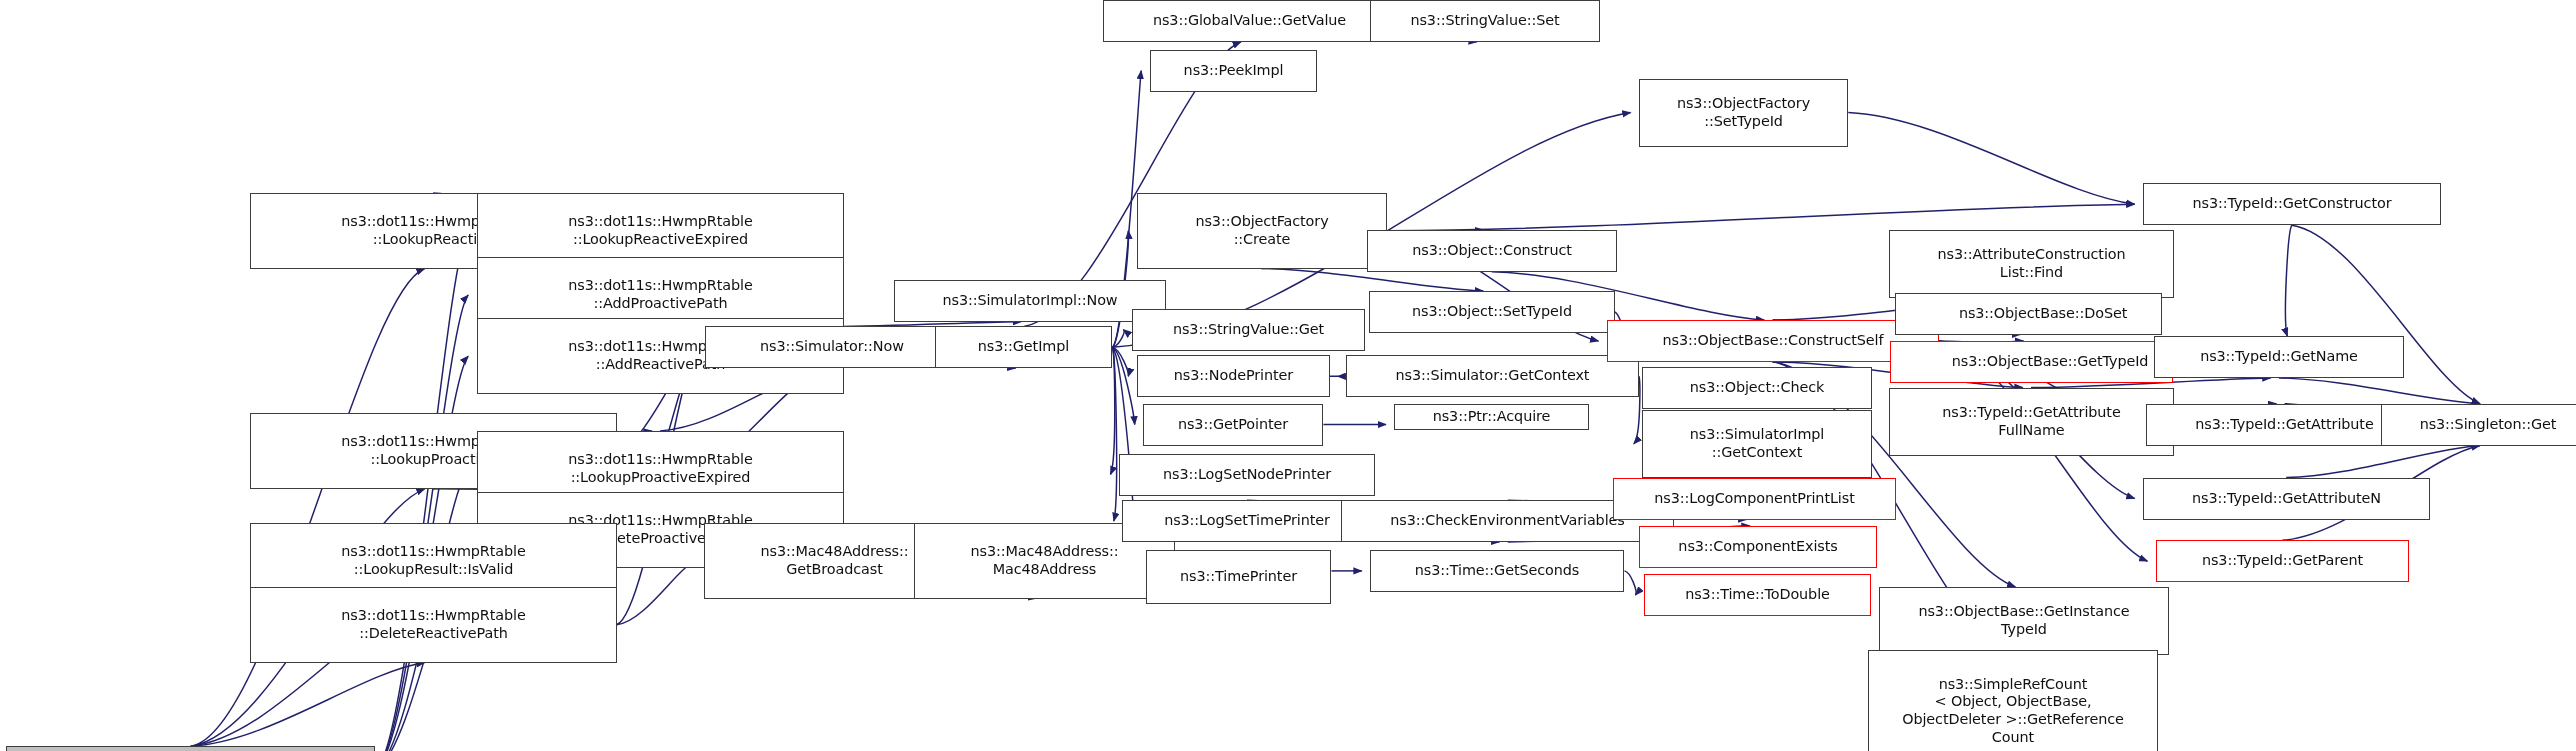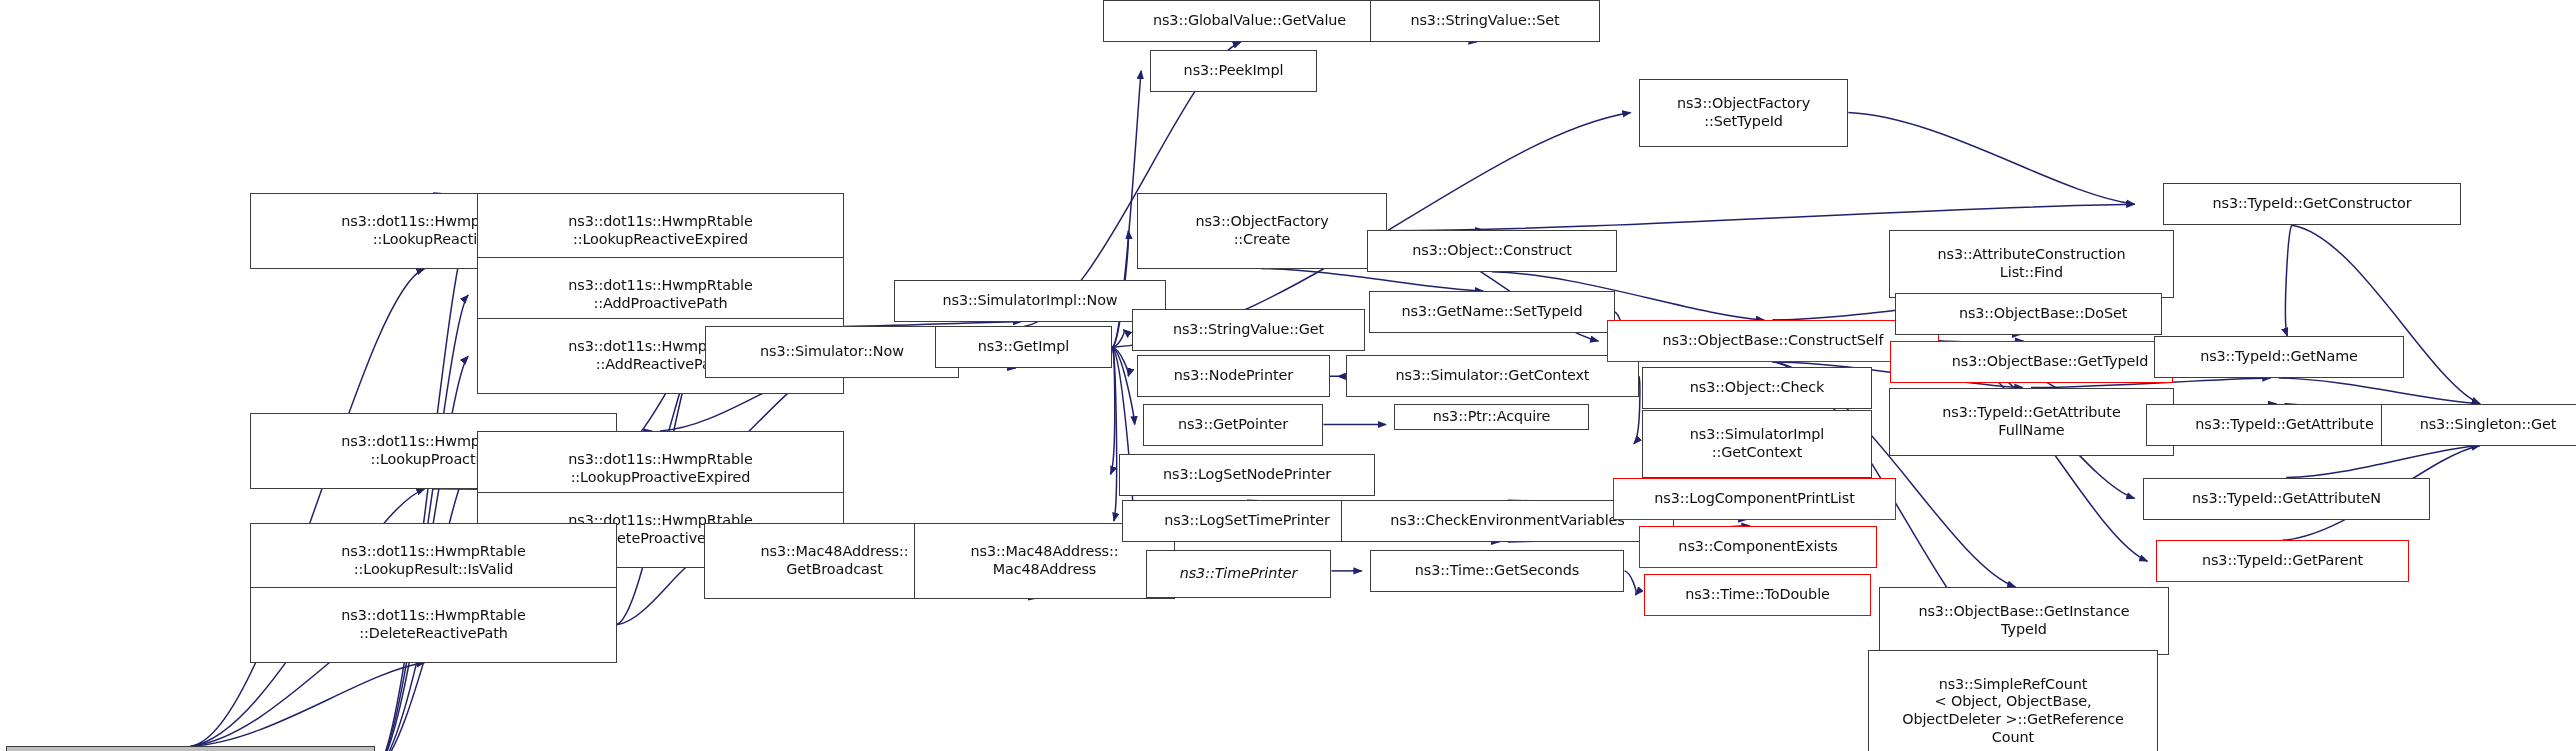--- a/index.html
+++ b/index.html
@@ -144,42 +144,42 @@
       <div class="node" style="left: 250px; top: 413px; width: 367px; height: 76px;">ns3::dot11s::HwmpRtable
 ::LookupProactive</div>
       <div class="node" style="left: 477px; top: 431px; width: 367px; height: 76px;">ns3::dot11s::HwmpRtable
 ::LookupProactiveExpired</div>
       <div class="node" style="left: 477px; top: 492px; width: 367px; height: 76px;">ns3::dot11s::HwmpRtable
 ::DeleteProactivePath</div>
       <div class="node" style="left: 250px; top: 523px; width: 367px; height: 76px;">ns3::dot11s::HwmpRtable
 ::LookupResult::IsValid</div>
       <div class="node" style="left: 250px; top: 587px; width: 367px; height: 76px;">ns3::dot11s::HwmpRtable
 ::DeleteReactivePath</div>
-      <div class="node" style="left: 705px; top: 326px; width: 254px; height: 52px;">ns3::Simulator::Now</div>
+      <div class="node" style="left: 705px; top: 326px; width: 254px; height: 42px;">ns3::Simulator::Now</div>
       <div class="node" style="left: 704px; top: 523px; width: 261px; height: 76px;">ns3::Mac48Address::
 GetBroadcast</div>
       <div class="node" style="left: 894px; top: 280px; width: 272px; height: 42px;">ns3::SimulatorImpl::Now</div>
       <div class="node" style="left: 935px; top: 326px; width: 177px; height: 42px;">ns3::GetImpl</div>
       <div class="node" style="left: 914px; top: 523px; width: 261px; height: 76px;">ns3::Mac48Address::
 Mac48Address</div>
       <div class="node" style="left: 1103px; top: 0px; width: 293px; height: 42px;">ns3::GlobalValue::GetValue</div>
       <div class="node" style="left: 1150px; top: 50px; width: 167px; height: 42px;">ns3::PeekImpl</div>
       <div class="node" style="left: 1137px; top: 193px; width: 250px; height: 76px;">ns3::ObjectFactory
 ::Create</div>
       <div class="node" style="left: 1132px; top: 309px; width: 233px; height: 42px;">ns3::StringValue::Get</div>
       <div class="node" style="left: 1137px; top: 355px; width: 193px; height: 42px;">ns3::NodePrinter</div>
       <div class="node" style="left: 1143px; top: 404px; width: 180px; height: 42px; text-align: center;">ns3::GetPointer</div>
       <div class="node" style="left: 1119px; top: 454px; width: 256px; height: 42px;">ns3::LogSetNodePrinter</div>
       <div class="node" style="left: 1122px; top: 500px; width: 250px; height: 42px;">ns3::LogSetTimePrinter</div>
-      <div class="node" style="left: 1146px; top: 550px; width: 185px; height: 48px; font-style: italic;">ns3::TimePrinter</div>
+      <div class="node" style="left: 1146px; top: 550px; width: 185px; height: 54px;">ns3::TimePrinter</div>
       <div class="node" style="left: 1370px; top: 0px; width: 230px; height: 42px;">ns3::StringValue::Set</div>
       <div class="node" style="left: 1639px; top: 79px; width: 209px; height: 68px;">ns3::ObjectFactory
 ::SetTypeId</div>
       <div class="node" style="left: 1367px; top: 230px; width: 250px; height: 42px;">ns3::Object::Construct</div>
-      <div class="node" style="left: 1369px; top: 291px; width: 246px; height: 42px;">ns3::GetName::SetTypeId</div>
+      <div class="node" style="left: 1369px; top: 291px; width: 246px; height: 42px;">ns3::Object::SetTypeId</div>
       <div class="node" style="left: 1346px; top: 355px; width: 293px; height: 42px;">ns3::Simulator::GetContext</div>
       <div class="node" style="left: 1394px; top: 404px; width: 195px; height: 26px;">ns3::Ptr::Acquire</div>
       <div class="node" style="left: 1341px; top: 500px; width: 333px; height: 42px;">ns3::CheckEnvironmentVariables</div>
       <div class="node" style="left: 1370px; top: 550px; width: 254px; height: 42px;">ns3::Time::GetSeconds</div>
       <div class="node red" style="left: 1607px; top: 320px; width: 332px; height: 42px;">ns3::ObjectBase::ConstructSelf</div>
       <div class="node" style="left: 1642px; top: 367px; width: 230px; height: 42px;">ns3::Object::Check</div>
       <div class="node" style="left: 1642px; top: 410px; width: 230px; height: 68px;">ns3::SimulatorImpl
 ::GetContext</div>
       <div class="node red" style="left: 1613px; top: 478px; width: 283px; height: 42px;">ns3::LogComponentPrintList</div>
       <div class="node red" style="left: 1639px; top: 526px; width: 238px; height: 42px;">ns3::ComponentExists</div>
@@ -189,21 +189,21 @@
       <div class="node" style="left: 1895px; top: 293px; width: 267px; height: 42px; padding-left: 32px;">ns3::ObjectBase::DoSet</div>
       <div class="node red" style="left: 1890px; top: 341px; width: 283px; height: 42px; padding-left: 40px;">ns3::ObjectBase::GetTypeId</div>
       <div class="node" style="left: 1889px; top: 388px; width: 285px; height: 68px;">ns3::TypeId::GetAttribute
 FullName</div>
       <div class="node" style="left: 1879px; top: 587px; width: 290px; height: 68px;">ns3::ObjectBase::GetInstance
 TypeId</div>
       <div class="node" style="left: 1868px; top: 650px; width: 290px; height: 122px;">ns3::SimpleRefCount
 &lt; Object, ObjectBase,
 ObjectDeleter &gt;::GetReference
 Count</div>
-      <div class="node" style="left: 2143px; top: 183px; width: 298px; height: 42px; margin-left: 20px;">ns3::TypeId::GetConstructor</div>
+      <div class="node" style="left: 2143px; top: 183px; width: 298px; height: 42px;">ns3::TypeId::GetConstructor</div>
       <div class="node" style="left: 2154px; top: 336px; width: 250px; height: 42px;">ns3::TypeId::GetName</div>
       <div class="node" style="left: 2146px; top: 404px; width: 277px; height: 42px;">ns3::TypeId::GetAttribute</div>
       <div class="node" style="left: 2143px; top: 478px; width: 287px; height: 42px;">ns3::TypeId::GetAttributeN</div>
       <div class="node red" style="left: 2156px; top: 540px; width: 253px; height: 42px;">ns3::TypeId::GetParent</div>
       <div class="node" style="left: 2381px; top: 404px; width: 214px; height: 42px;">ns3::Singleton::Get</div>
     </div>
 </div>
 
 
 </body></html>

